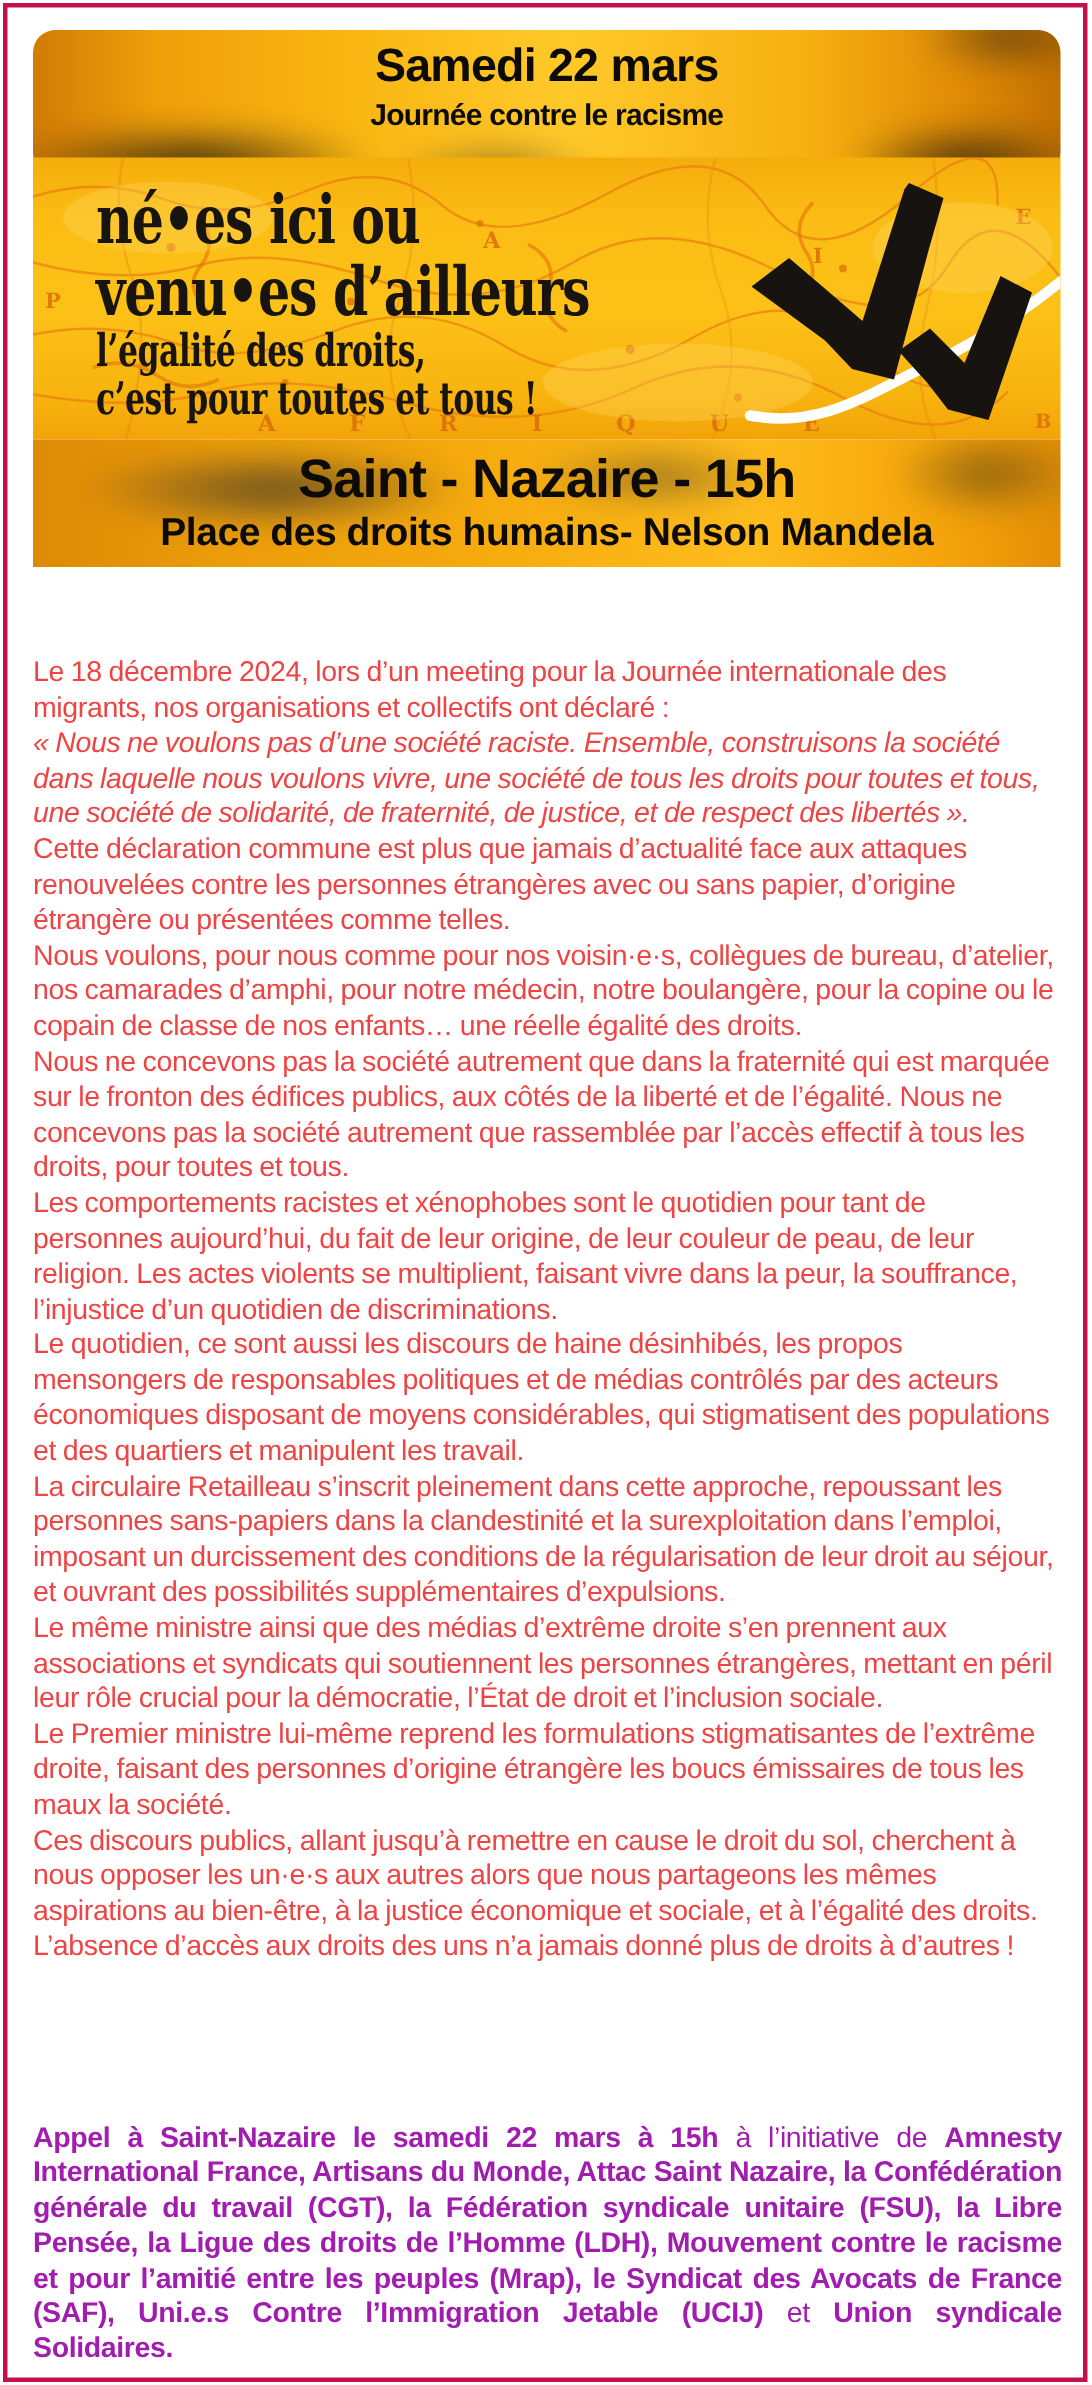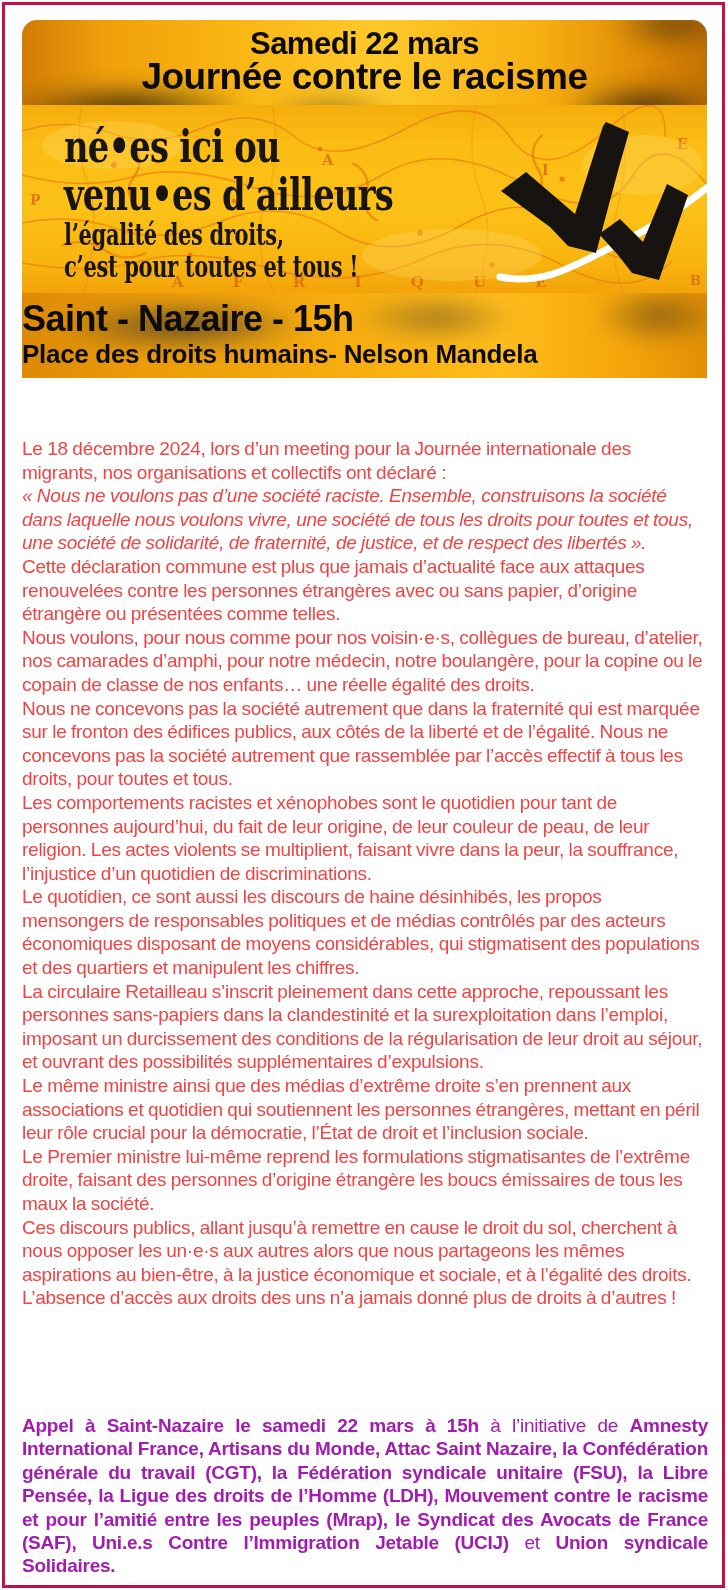--- a/index.html
+++ b/index.html
@@ -15,30 +15,30 @@
   .band-mid{top:85px;height:188px;
     background:linear-gradient(180deg,#f5ad0c 0%,#fbbd14 22%,#fcc117 55%,#f8b30e 85%,#f2a309 100%);}
   .band-bot{top:273px;height:85px;
     background:linear-gradient(90deg,#dd8a05 0%,#eb9c09 18%,#f6ab0e 45%,#ffbc1c 70%,#f5a50b 88%,#e28f06 100%);}
   .blob{position:absolute;border-radius:50%;filter:blur(9px);}
   .seam{position:absolute;left:0;right:0;height:7px;background:rgba(40,28,8,.4);filter:blur(3px);}
 
   .band-top .t1,.band-top .t2{position:relative;text-align:center;color:#0d0b08;font-weight:bold;
     letter-spacing:-.5px;z-index:3;}
   .band-top .t1{font-size:31px;line-height:34px;padding-top:7px;}
-  .band-top .t2{font-size:37px;line-height:32px;}
+  .band-top .t2{font-size:20px;line-height:32px;}
 
   .slogan{position:absolute;left:42px;top:18px;z-index:4;color:#181410;font-family:"DejaVu Serif",serif;font-weight:bold;}
   .slogan .h1{font-size:45px;line-height:48px;letter-spacing:-1px;transform:scaleX(.75);transform-origin:left;white-space:nowrap;}
   .slogan .h2{font-size:30px;line-height:32px;letter-spacing:-.5px;transform:scaleX(.70);transform-origin:left;white-space:nowrap;}
   .slogan .h2:first-of-type{margin-top:3px;}
 
   .band-mid svg.mapfx{position:absolute;inset:0;z-index:1;}
 
-  .band-bot .t1,.band-bot .t2{position:relative;text-align:left;color:#0d0b08;font-weight:bold;z-index:3;}
+  .band-bot .t1,.band-bot .t2{position:relative;text-align:center;color:#0d0b08;font-weight:bold;z-index:3;}
   .band-bot .t1{font-size:36px;line-height:40px;padding-top:6px;letter-spacing:-.5px;}
   .band-bot .t2{font-size:26px;line-height:30px;letter-spacing:-.3px;}
 
   
   .article{position:absolute;left:22px;top:437px;width:686px;color:#ef4444;
     font-size:19px;line-height:23.6px;letter-spacing:-.25px;word-spacing:-.5px;}
   .article p{margin:0;}
   .appeal{position:absolute;left:22px;top:1414px;width:686px;margin:0;color:#a21caf;
     font-size:19px;line-height:23.4px;letter-spacing:-.25px;text-align:justify;}
   .b{font-weight:bold;}
@@ -130,22 +130,22 @@
     </div>
   </div>
 
   <div class="article">
       <p><span>Le 18 décembre 2024, lors d’un meeting pour la Journée internationale des migrants, nos organisations et collectifs ont déclaré :</span></p>
       <p><span class="i">« Nous ne voulons pas d’une société raciste. Ensemble, construisons la société dans laquelle nous voulons vivre, une société de tous les droits pour toutes et tous, une société de solidarité, de fraternité, de justice, et de respect des libertés ».</span></p>
       <p><span>Cette déclaration commune est plus que jamais d’actualité face aux attaques renouvelées contre les personnes étrangères avec ou sans papier, d’origine étrangère ou présentées comme telles.</span></p>
       <p><span>Nous voulons, pour nous comme pour nos voisin·e·s, collègues de bureau, d’atelier, nos camarades d’amphi, pour notre médecin, notre boulangère, pour la copine ou le copain de classe de nos enfants… une réelle égalité des droits.</span></p>
       <p><span>Nous ne concevons pas la société autrement que dans la fraternité qui est marquée sur le fronton des édifices publics, aux côtés de la liberté et de l’égalité. Nous ne concevons pas la société autrement que rassemblée par l’accès effectif à tous les droits, pour toutes et tous.</span></p>
       <p><span>Les comportements racistes et xénophobes sont le quotidien pour tant de personnes aujourd’hui, du fait de leur origine, de leur couleur de peau, de leur religion. Les actes violents se multiplient, faisant vivre dans la peur, la souffrance, l’injustice d’un quotidien de discriminations.</span></p>
-      <p><span>Le quotidien, ce sont aussi les discours de haine désinhibés, les propos mensongers de responsables politiques et de médias contrôlés par des acteurs économiques disposant de moyens considérables, qui stigmatisent des populations et des quartiers et manipulent les chiffres.</span></p>
+      <p><span>Le quotidien, ce sont aussi les discours de haine désinhibés, les propos mensongers de responsables politiques et de médias contrôlés par des acteurs économiques disposant de moyens considérables, qui stigmatisent des populations et des quartiers et manipulent les travail.</span></p>
       <p><span>La circulaire Retailleau s’inscrit pleinement dans cette approche, repoussant les personnes sans-papiers dans la clandestinité et la surexploitation dans l’emploi, imposant un durcissement des conditions de la régularisation de leur droit au séjour, et ouvrant des possibilités supplémentaires d’expulsions.</span></p>
-      <p><span>Le même ministre ainsi que des médias d’extrême droite s’en prennent aux associations et quotidien qui soutiennent les personnes étrangères, mettant en péril leur rôle crucial pour la démocratie, l’État de droit et l’inclusion sociale.</span></p>
+      <p><span>Le même ministre ainsi que des médias d’extrême droite s’en prennent aux associations et syndicats qui soutiennent les personnes étrangères, mettant en péril leur rôle crucial pour la démocratie, l’État de droit et l’inclusion sociale.</span></p>
       <p><span>Le Premier ministre lui-même reprend les formulations stigmatisantes de l’extrême droite, faisant des personnes d’origine étrangère les boucs émissaires de tous les maux la société.</span></p>
       <p><span>Ces discours publics, allant jusqu’à remettre en cause le droit du sol, cherchent à nous opposer les un·e·s aux autres alors que nous partageons les mêmes aspirations au bien-être, à la justice économique et sociale, et à l’égalité des droits.</span></p>
       <p><span>L’absence d’accès aux droits des uns n’a jamais donné plus de droits à d’autres !</span></p>
     </div>
 
   <p class="appeal"><span class="b">Appel à Saint-Nazaire le samedi 22 mars à 15h </span><span>à l’initiative de </span><span class="b">Amnesty International France, Artisans du Monde, Attac Saint Nazaire, la Confédération générale du travail (CGT), la Fédération syndicale unitaire (FSU), la Libre Pensée, la Ligue des droits de l’Homme (LDH), Mouvement contre le racisme et pour l’amitié entre les peuples (Mrap), le Syndicat des Avocats de France (SAF), Uni.e.s Contre l’Immigration Jetable (UCIJ) </span><span>et </span><span class="b">Union syndicale Solidaires.</span></p>
 </div>
 
 </body></html>

